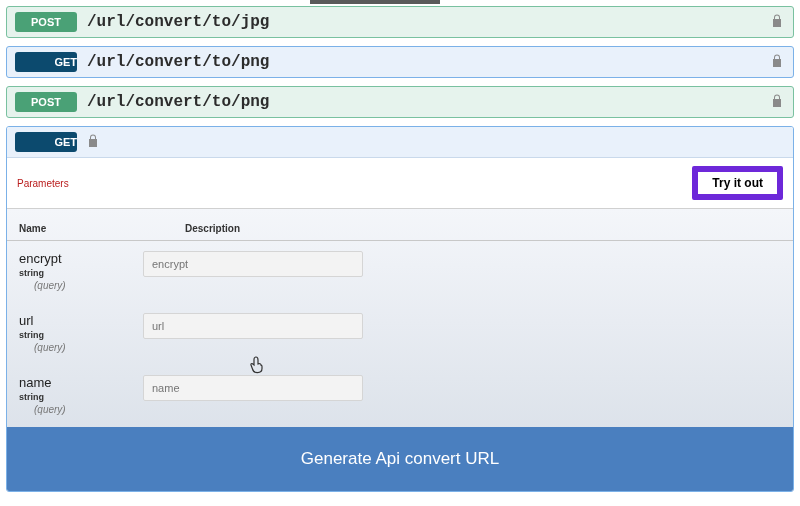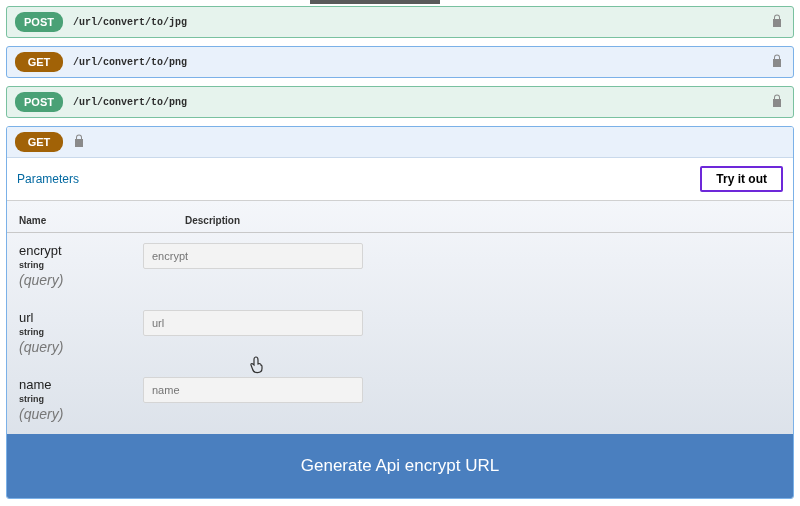--- a/index.html
+++ b/index.html
@@ -28,35 +28,35 @@
     align-items: center;
     border: 1px solid;
     border-radius: 3px;
     padding: 5px 8px;
     margin-bottom: 8px;
     position: relative;
   }
   .endpoint-row.post { background: #e6f3ed; border-color: #79c1a0; }
   .endpoint-row.get  { background: #e9f1fb; border-color: #7bb1e8; }
   .method {
-    width: 48px;
+    width: 62px;
     text-align: center;
     color: #fff;
     font-weight: 700;
     font-size: 11px;
     padding: 4px 0;
-    border-radius: 9px;
+    border-radius: 3px;
     margin-right: 10px;
   }
   .method.post { background: #4aa176; }
-  .method.get  { background: #a16207; }
+  .method.get  { background: #0c4a6e; text-align: right; }
   .path {
     font-family: "Courier New", monospace;
     font-weight: 700;
-    font-size: 10px;
+    font-size: 16px;
     color: #2c2c2c;
     flex: 1;
   }
   .lock {
     color: #8a8a8a;
     font-size: 13px;
     margin-right: 2px;
   }
   .expanded-box {
     border: 1px solid #7bb1e8;
@@ -72,25 +72,25 @@
   }
   .section-bar {
     display: flex;
     align-items: center;
     justify-content: space-between;
     padding: 8px 10px;
     background: #fff;
     border-bottom: 1px solid #d0d0d0;
   }
   .section-bar .label {
-    font-size: 12px;
-    color: #0369a1;
+    font-size: 10px;
+    color: #b91c1c;
   }
   .tryit {
-    border: 2px solid #6d28d9;
+    border: 6px solid #6d28d9;
     background: #fff;
     padding: 4px 14px;
     font-weight: 700;
     font-size: 12px;
     cursor: pointer;
     border-radius: 2px;
   }
   .params {
     background: linear-gradient(#f4f6fa 0%, #d6dde6 100%);
     padding-bottom: 0;
@@ -107,21 +107,21 @@
   .col-desc { flex: 1; margin-left: 42px; }
   .param-row {
     display: flex;
     padding: 10px 12px 12px 12px;
   }
   .param-name {
     width: 124px;
   }
   .param-name .n { font-size: 13px; color: #222; display:block; margin-bottom:2px; }
   .param-name .t { font-size: 9px; font-weight:700; color:#333; display:block; }
-  .param-name .q { font-size: 14px; color:#777; font-style: italic; display:block; margin-top:2px;}
+  .param-name .q { font-size: 10px; color:#777; font-style: italic; display:block; margin-top:2px;margin-left:15px;}
   .param-input input {
     width: 220px;
     padding: 6px 8px;
     font-size: 11px;
     color: #555;
     border: 1px solid #d5d5d5;
     background: #f3f3f3;
     border-radius: 2px;
   }
   .gen-btn {
@@ -231,21 +231,21 @@
         <div class="param-name">
           <span class="n">name</span>
           <span class="t">string</span>
           <span class="q">(query)</span>
         </div>
         <div class="param-input">
           <input type="text" placeholder="name" style="">
         </div>
       </div>
 
-      <button class="gen-btn">Generate Api encrypt URL</button>
+      <button class="gen-btn">Generate Api convert URL</button>
     </div>
 
   </div>
 </div>
 
 <div class="cursor">
   <svg width="14" height="18" viewBox="0 0 14 18">
       <path fill="none" stroke="#333" stroke-width="1.2" d="M6 1c2 0 2 2 2 3v4l1-.3c1-.3 2 .3 2 1.4 0 0 1 .1 1 1.5v2c0 2-1.5 4-4.5 4S3 15 2.5 13L1 9c-.3-1 .7-1.7 1.5-1.3L4 9V4c0-1 0-3 2-3z"></path>
     </svg>
 </div>

